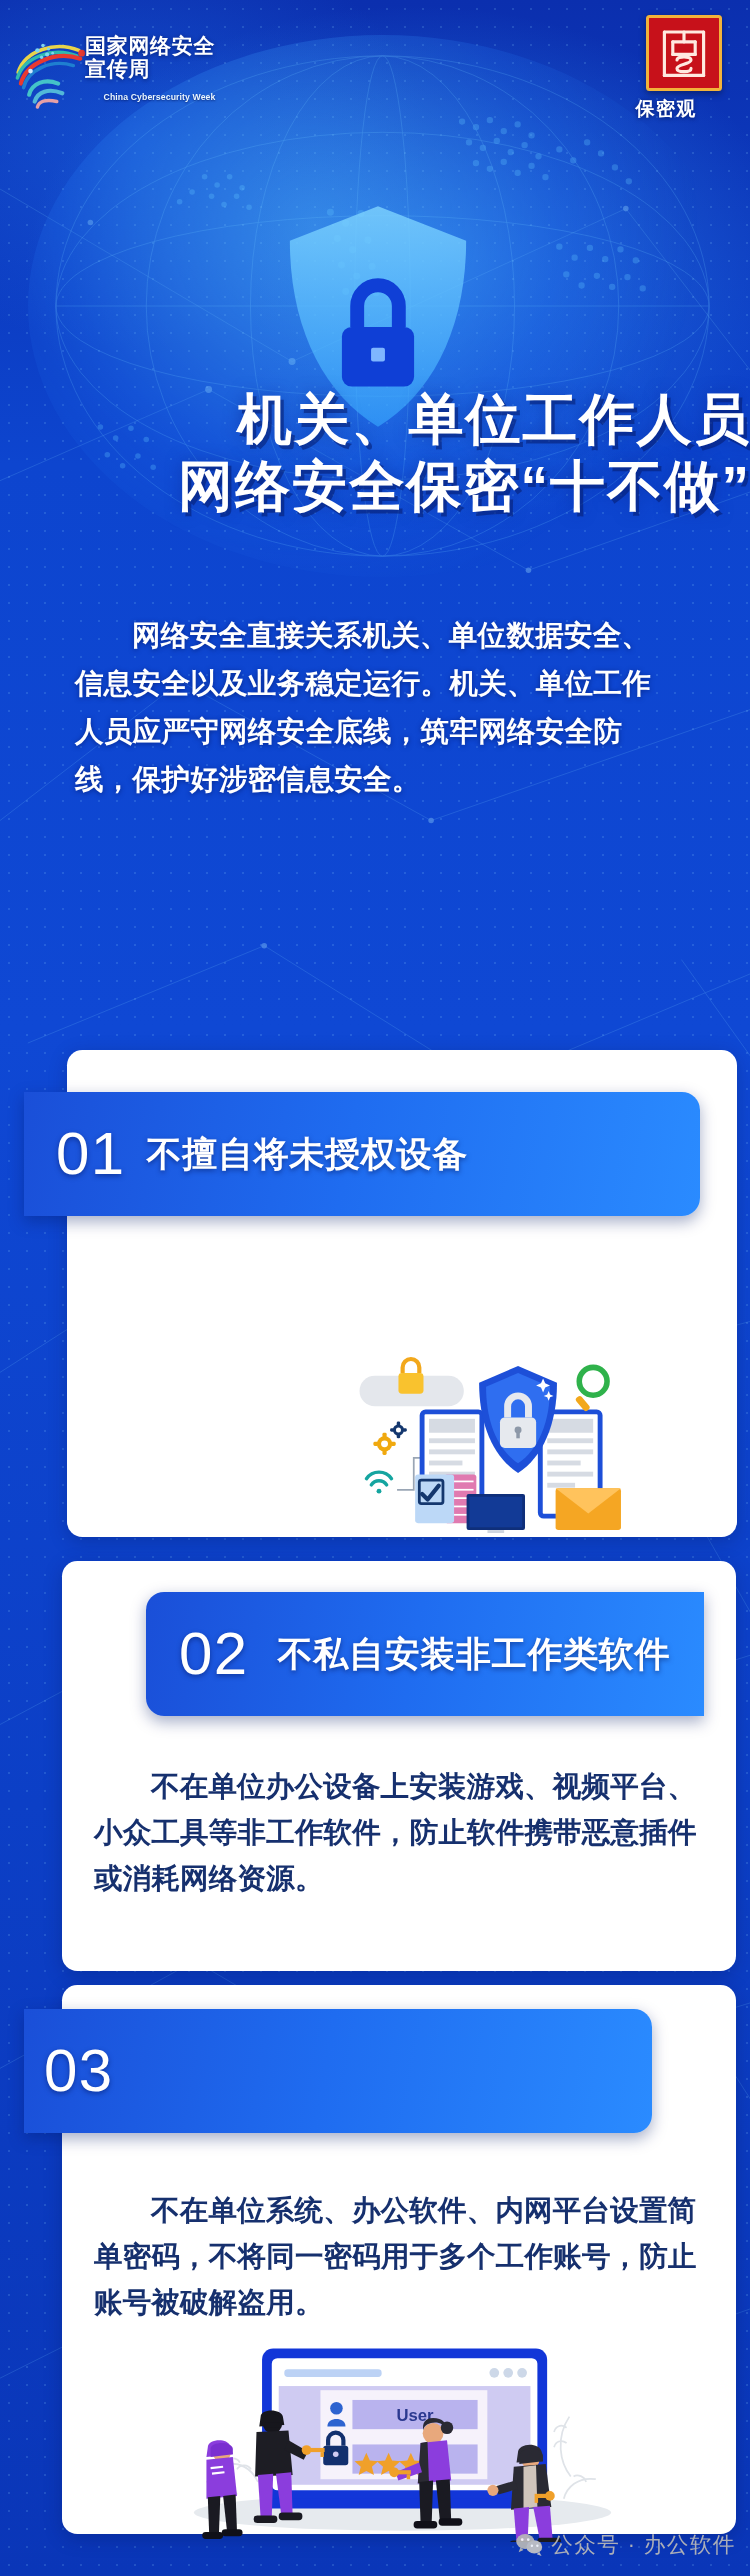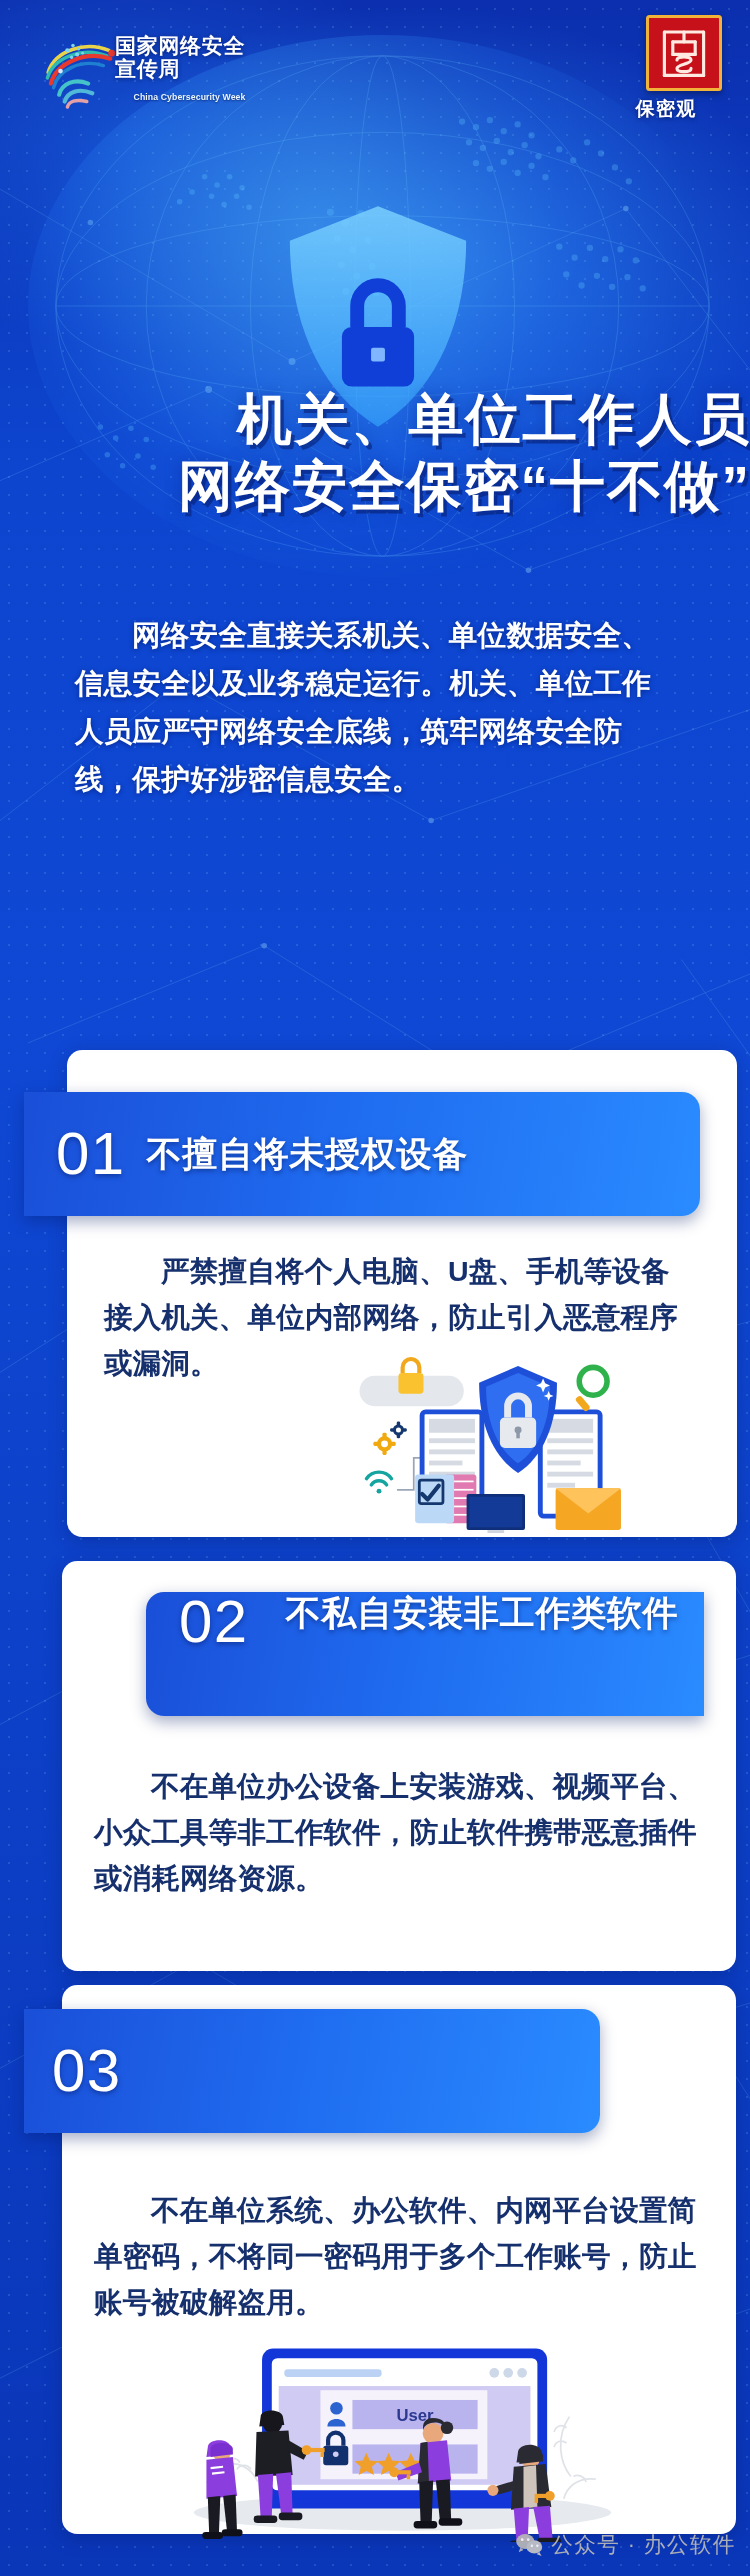--- a/index.html
+++ b/index.html
@@ -29,21 +29,21 @@
   .globe{
     position:absolute; left:28px; top:35px; width:709px; height:542px;
     border-radius:50%;
     background:
       radial-gradient(circle at 40% 35%, rgba(90,200,255,.35) 0%, rgba(40,130,255,.18) 45%, rgba(10,60,200,0) 70%);
     filter:blur(0.7px);
   }
   .globe-grid{ position:absolute; left:28px; top:35px; width:709px; height:542px; opacity:.55; }
 
   
-  .cw-logo{ position:absolute; left:37px; top:31px; width:229px; height:83px; }
+  .cw-logo{ position:absolute; left:7px; top:31px; width:229px; height:83px; }
   .cw-swoosh{ position:absolute; left:0; top:4.2px; width:83px; height:75px; }
   .cw-txt{ position:absolute; left:78px; top:4.2px; width:149px; color:#fff; }
   .cw-l1{ font-size:21px; font-weight:700; letter-spacing:0.7px; line-height:1.05;
           text-shadow:0 1.4px 4.2px rgba(0,20,90,.75); }
   .cw-l2{ font-size:21px; font-weight:700; letter-spacing:0.7px; line-height:1.1; text-align:left;
           text-shadow:0 1.4px 4.2px rgba(0,20,90,.75); }
   .cw-l3{ font-size:8.7px; font-weight:700; letter-spacing:0.1px; text-align:center; margin-top:12px;
           color:#eaf6ff; text-shadow:0 0.7px 2.1px rgba(0,20,90,.7); }
 
   
@@ -103,22 +103,22 @@
     text-shadow:0 2.1px 5.6px rgba(2,20,90,.55);
   }
 
   .body-text{
     position:absolute; color:#16306e; font-size:28.5px; font-weight:900;
     line-height:1.62; text-indent:57px; letter-spacing:0.2px;
   }
 
   
   .banner-1{ left:0;   width:676px; top:0; border-radius:0 18px 18px 0; padding-left:32px; gap:21px; }
-  .banner-2{ left:122px; width:558px; top:0; border-radius:18px 0 0 18px; padding-left:33px; gap:37px; align-items:flex-start; }
-  .banner-3{ left:0;   width:576px; top:0; border-radius:0 18px 18px 0; padding-left:28px; gap:17px; }
+  .banner-2{ left:122px; width:558px; top:0; border-radius:18px 0 0 18px; padding-left:33px; gap:29px; align-items:center; }
+  .banner-3{ left:0;   width:628px; top:0; border-radius:0 18px 18px 0; padding-left:20px; gap:17px; }
 
   
   .illu{ position:absolute; }
 
   
   .watermark{
     position:absolute; right:15.3px; bottom:16.7px; display:flex; align-items:center; gap:7px;
     color:#b9b9b9; font-size:21.6px; font-weight:400; letter-spacing:1.4px; opacity:.92;
   }
   .wm-icon{ width:29px; height:25px; }
@@ -326,21 +326,20 @@
 <div class="section" style="top:1050px;height:501px;">
   <div class="card left" style="top:0;height:487px;"></div>
 
   <div class="banner banner-1" style="top:42px;">
     <div class="num">01</div>
     <div>
       <div class="btitle">不擅自将未授权设备</div>
     </div>
   </div>
 
-  <div class="body-text" style="left:80px; top:198px; width:591px;">严禁擅自将个人电脑、U盘、手机等设备接入机关、单位内部网络，防止引入恶意程序或漏洞。</div>
 
   <svg class="illu" style="left:323px; top:295px; width:299px; height:188px;" viewBox="0 0 430 270">
 
     <rect x="18" y="44" width="150" height="44" rx="22" fill="#e4e7ec"></rect>
 
     <g transform="translate(72,24)">
       <path d="M8 16 L8 8 A12 12 0 0 1 32 8 L32 16" fill="none" stroke="#f2a81c" stroke-width="6"></path>
       <rect x="2" y="16" width="36" height="30" rx="5" fill="#f9c22e"></rect>
     </g>
 

